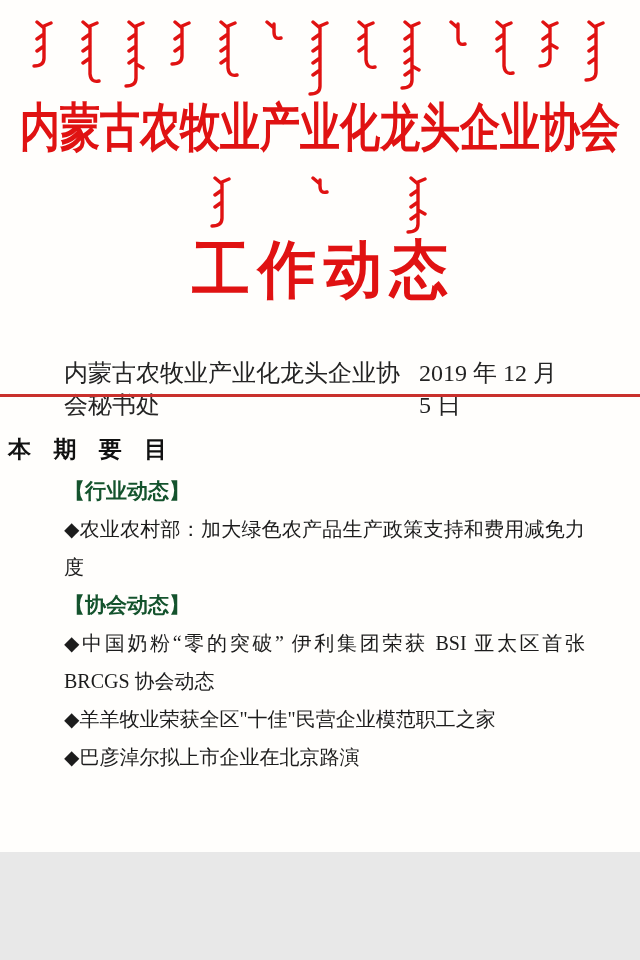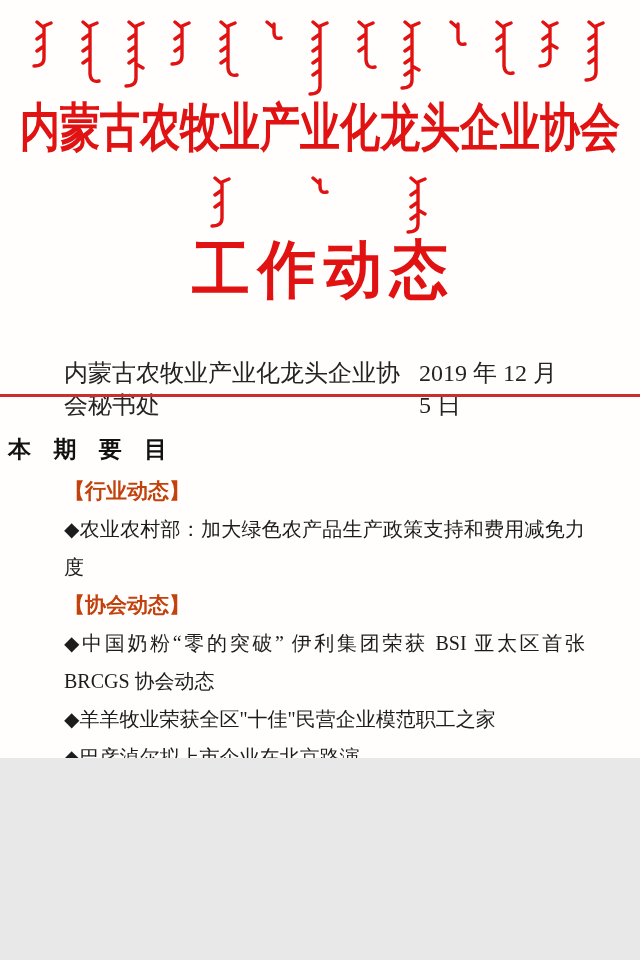--- a/index.html
+++ b/index.html
@@ -4,21 +4,21 @@
 <title>工作动态</title>
 <style>
   :root{
     --red:#e01212;
     --rule:#c9302c;
     --ink:#1c1c1c;
   }
   html,body{margin:0;padding:0;background:#e8e8e8;}
   .page{
     position:relative;
-    width:640px;height:758px;
+    width:640px;height:852px;
     margin:0 auto;
     background:#fffefc;
     overflow:hidden;
     font-family:"Liberation Serif","DejaVu Serif",serif;
     color:var(--ink);
   }
   .m-row{
     position:absolute;left:0;right:0;
     display:flex;justify-content:center;align-items:flex-start;
   }
@@ -60,21 +60,21 @@
     font-size:23px;font-weight:bold;letter-spacing:8px;text-indent:8px;
     color:#111;
   }
   .toc-body{
     position:absolute;top:472px;left:64px;width:521px;
     font-size:20px;
   }
   .toc-label{
     font-family:"Liberation Sans","DejaVu Sans",sans-serif;
     font-weight:bold;font-size:21px;line-height:38px;
-    color:#c2410c;
+    color:#14532d;
   }
   .toc-item{
     line-height:38px;text-align:justify;color:#1c1c1c;
   }
   .footer{
     position:absolute;top:929px;left:0;right:0;
     text-align:center;font-size:17px;color:#242424;
   }
 </style>
 </head>

